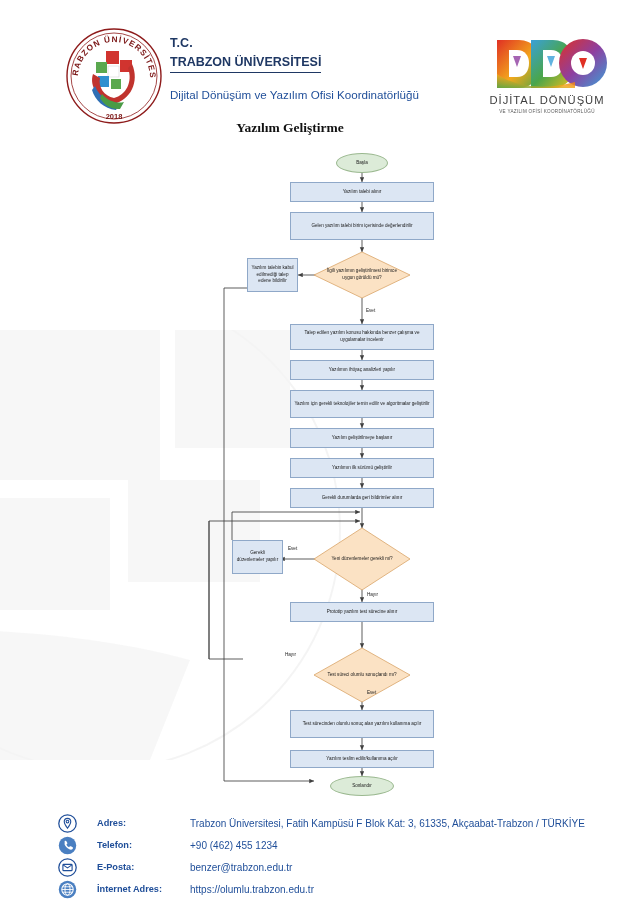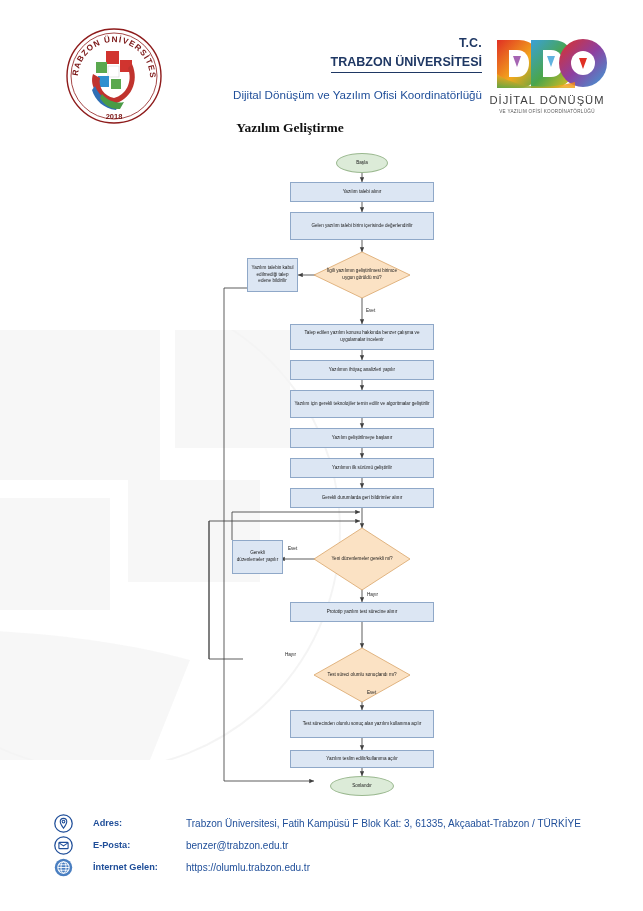--- a/index.html
+++ b/index.html
@@ -22,21 +22,21 @@
   }
 
   
   #header {
     position:absolute; left:0; top:18px; width:643px; height:100px;
     z-index:2;
   }
   #uni-logo { position:absolute; left:62px; top:6px; width:104px; height:104px; }
   #ddo-logo { position:absolute; left:487px; top:14px; width:120px; height:88px; }
   #header-text {
-    position:absolute; left:170px; top:18px; width:312px; text-align:right;
+    position:absolute; left:170px; top:18px; width:312px; text-align:left;
     color:#1f3864;
   }
   #tc-line { font-size:12.5px; font-weight:bold; letter-spacing:.2px; line-height:1.25; }
   #uni-line {
     font-size:12.5px; font-weight:bold; line-height:1.25;
     border-bottom:1.3px solid #1f3864; display:inline-block; padding-bottom:2px;
   }
   #office-line { margin-top:15px; font-size:11.6px; font-weight:normal; color:#1f4e99; }
 
   
@@ -72,21 +72,21 @@
   }
   .diamond-text {
     position:absolute;
     display:flex; align-items:center; justify-content:center;
     text-align:center; font-size:4.6px; color:#1a1a1a; line-height:1.5;
     pointer-events:none;
   }
 
   
   #footer { position:absolute; left:0; top:812px; width:643px; z-index:3; }
-  .frow { display:flex; align-items:center; height:22px; padding-left:41px;margin-left:13px; }
+  .frow { display:flex; align-items:center; height:22px; padding-left:58px; }
   .ficon { width:19px; height:19px; flex:0 0 19px; margin-right:20px; }
   .flabel { width:93px; font-size:9.2px; font-weight:bold; color:#1f4e99; }
   .fvalue { font-size:10px; color:#1f4e99; }
 </style>
 </head>
 <body>
 
 <svg id="watermark" viewBox="0 0 420 430">
   <g fill="#f2f2f2">
     <path d="M0 0 H200 V150 H0 Z"></path>
@@ -283,34 +283,42 @@
   <div class="frow">
     <svg class="ficon" viewBox="0 0 24 24">
       <circle cx="12" cy="12" r="11" fill="none" stroke="#1f4e99" stroke-width="1.6"></circle>
       <path d="M12 5.5c-2.3 0-4.1 1.8-4.1 4.1 0 3 4.1 8.4 4.1 8.4s4.1-5.4 4.1-8.4c0-2.3-1.8-4.1-4.1-4.1z" fill="none" stroke="#1f4e99" stroke-width="1.4"></path>
       <circle cx="12" cy="9.6" r="1.7" fill="none" stroke="#1f4e99" stroke-width="1.3"></circle>
     </svg>
     <div class="flabel">Adres:</div>
     <div class="fvalue">Trabzon Üniversitesi, Fatih Kampüsü F Blok Kat: 3, 61335, Akçaabat-Trabzon / TÜRKİYE</div>
   </div>
 
+  <div class="frow">
+    <svg class="ficon" viewBox="0 0 24 24">
+      <circle cx="12" cy="12" r="11" fill="#4a7fc1"></circle>
+      <path d="M8.4 6.4c.8-.8 1.9-.5 2.4.4l.9 1.7c.3.6.2 1.2-.3 1.6l-.8.7c.5 1.5 1.9 2.9 3.4 3.4l.7-.8c.4-.5 1-.6 1.6-.3l1.7.9c.9.5 1.2 1.6.4 2.4-1.5 1.5-3.8 1-6.2-.9-2.5-2-4.7-5-3.8-6.7z" fill="#ffffff"></path>
+    </svg>
+    <div class="flabel">Telefon:</div>
+    <div class="fvalue">+90 (462) 455 1234</div>
+  </div>
 
   <div class="frow">
     <svg class="ficon" viewBox="0 0 24 24">
       <circle cx="12" cy="12" r="11" fill="none" stroke="#1f4e99" stroke-width="1.6"></circle>
       <rect x="6.2" y="8" width="11.6" height="8" rx="1" fill="none" stroke="#1f4e99" stroke-width="1.4"></rect>
       <path d="M6.4 8.6 L12 12.6 L17.6 8.6" fill="none" stroke="#1f4e99" stroke-width="1.3"></path>
     </svg>
     <div class="flabel">E-Posta:</div>
     <div class="fvalue">benzer@trabzon.edu.tr</div>
   </div>
 
   <div class="frow">
     <svg class="ficon" viewBox="0 0 24 24">
       <circle cx="12" cy="12" r="11" fill="#4a7fc1"></circle>
       <circle cx="12" cy="12" r="7.2" fill="none" stroke="#ffffff" stroke-width="1.3"></circle>
       <ellipse cx="12" cy="12" rx="3.2" ry="7.2" fill="none" stroke="#ffffff" stroke-width="1.2"></ellipse>
       <path d="M4.9 12 H19.1 M6.1 8.6 H17.9 M6.1 15.4 H17.9" stroke="#ffffff" stroke-width="1.1" fill="none"></path>
     </svg>
-    <div class="flabel">İnternet Gelen:</div>
+    <div class="flabel">İnternet Adres:</div>
     <div class="fvalue">https://olumlu.trabzon.edu.tr</div>
   </div>
 </div>
 
 </body></html>

